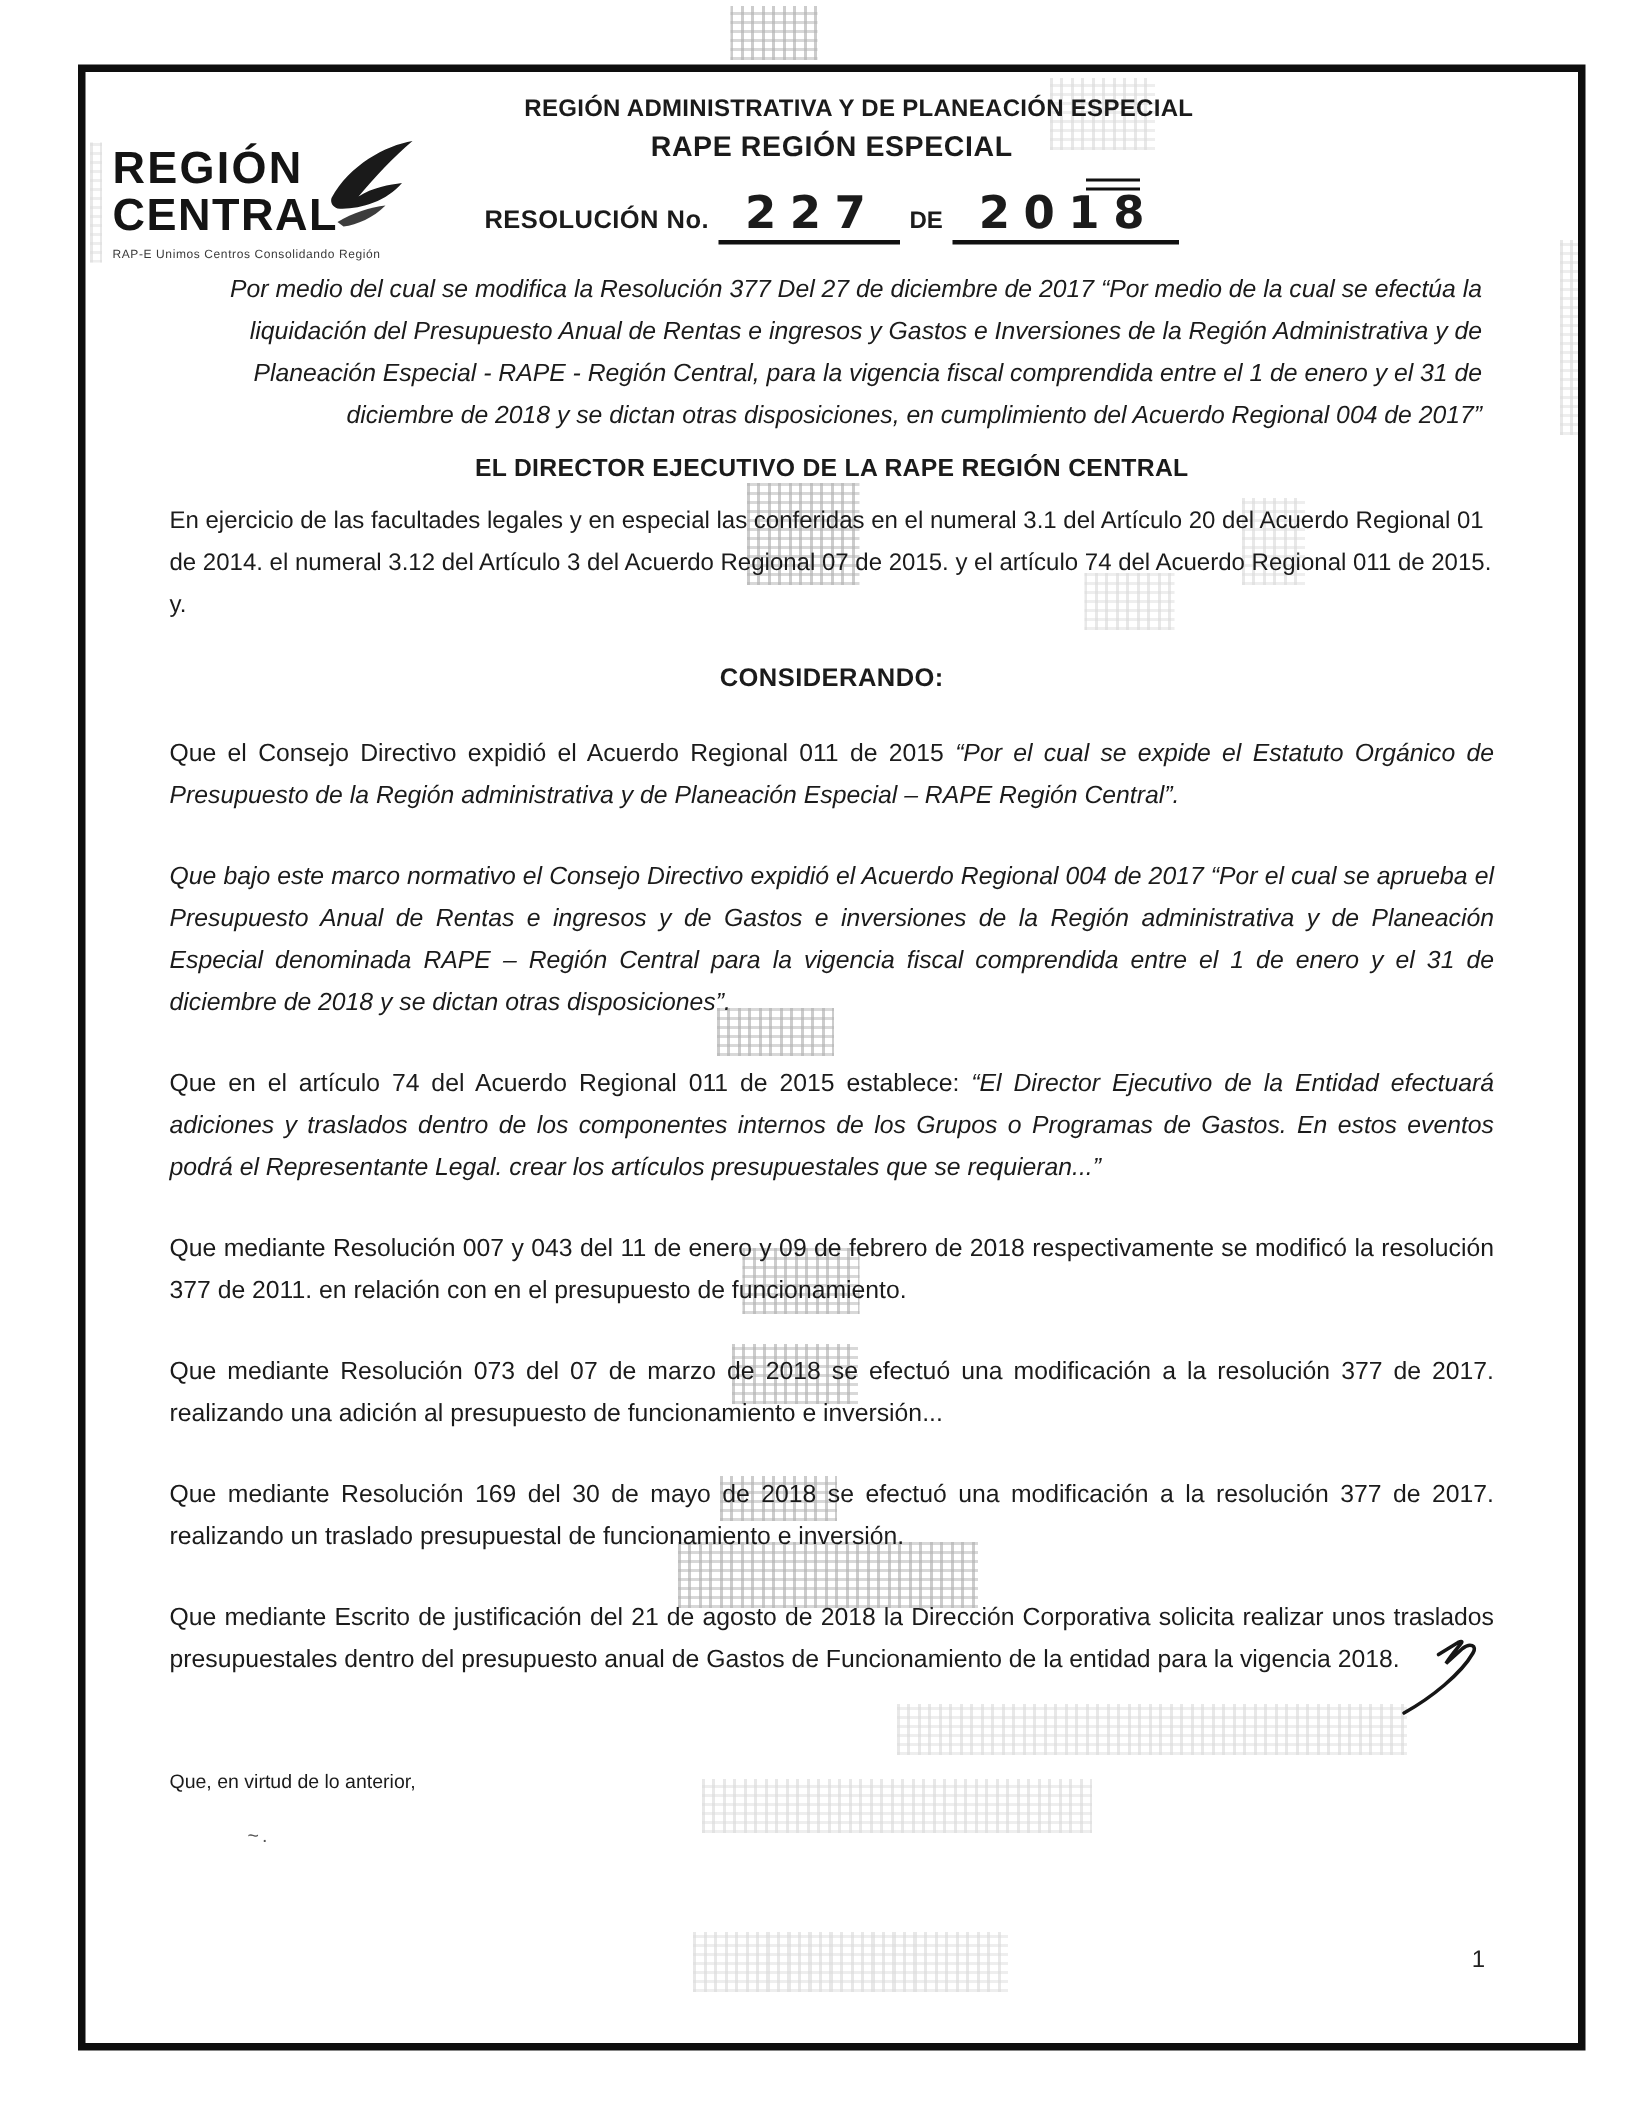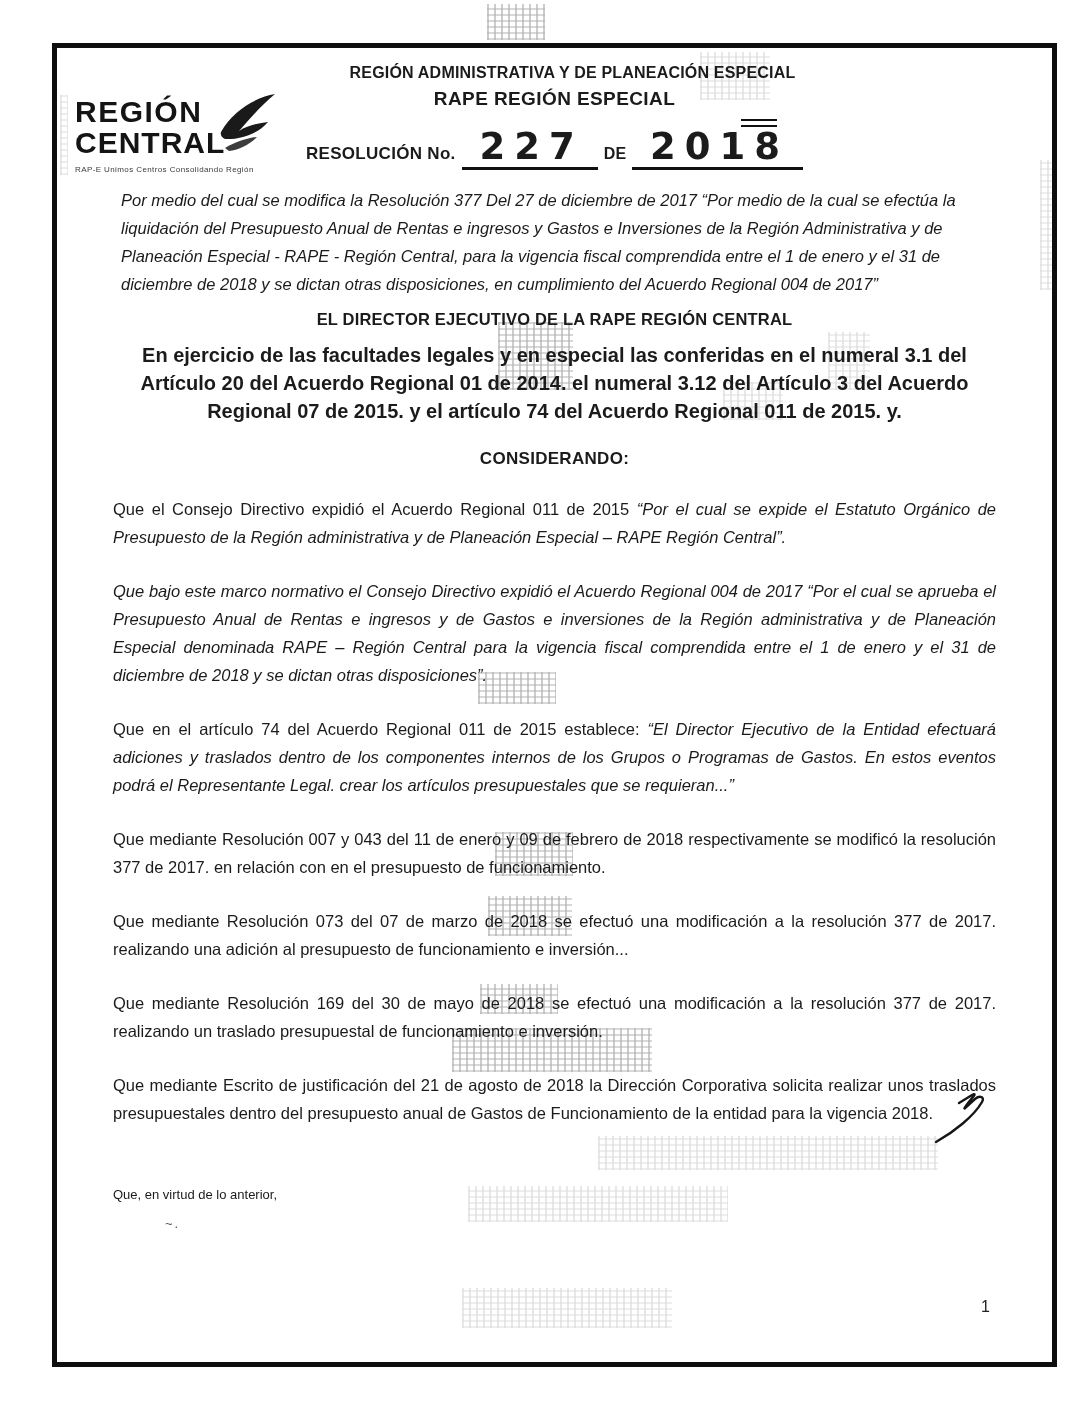--- a/index.html
+++ b/index.html
@@ -19,38 +19,38 @@
 
   
   .header{padding-top:16px;text-align:center;}
   .org-line{font-size:16px;font-weight:bold;letter-spacing:.2px;padding-left:36px;}
   .entity-line{font-size:19px;font-weight:bold;margin-top:6px;letter-spacing:.4px;}
   .res-row{
     margin-top:18px;display:flex;justify-content:center;align-items:baseline;gap:6px;
   }
   .res-label{font-size:17px;font-weight:bold;letter-spacing:.3px;}
   .stamp{
-    font-family:"DejaVu Sans",sans-serif;font-size:37px;font-weight:bold;
+    font-family:"DejaVu Sans",sans-serif;font-size:30px;font-weight:bold;
     letter-spacing:9px;padding:0 14px 2px 18px;border-bottom:3px solid #111;
     position:relative;line-height:1;
   }
   .res-de{font-size:16px;font-weight:bold;}
   .overline-mark{
     position:absolute;top:-9px;right:26px;width:36px;height:4px;
     border-top:2px solid #111;border-bottom:2px solid #111;
   }
 
   
   .main{padding:0 56px;}
   .preamble{
-    margin:16px 8px 0 8px;text-align:left;font-style:italic;
+    margin:16px 8px 0 8px;text-align:right;font-style:italic;
     font-size:16.5px;line-height:28px;
   }
   .director{margin-top:12px;text-align:center;font-weight:bold;font-size:16.5px;letter-spacing:.2px;}
-  .faculties{margin-top:12px;text-align:center;font-size:20px;line-height:28px;font-weight:bold;}
+  .faculties{margin-top:12px;text-align:left;font-size:16px;line-height:28px;}
   .considerando{margin-top:24px;text-align:center;font-weight:bold;font-size:17px;letter-spacing:.3px;}
   .para{margin:26px 0 0 0;text-align:justify;font-size:16.5px;line-height:28px;}
   .para .q{font-style:italic;}
   .closing{margin-top:60px;font-size:13px;}
   .stray{position:absolute;left:108px;top:1168px;font-size:13px;color:#555;letter-spacing:2px;}
   .page-num{position:absolute;right:62px;bottom:46px;font-size:16px;color:#222;}
 
   
   .squiggle{position:absolute;left:873px;top:1040px;width:70px;height:62px;}
 
@@ -98,21 +98,21 @@
       <p class="faculties">En ejercicio de las facultades legales y en especial las conferidas en el numeral 3.1 del Artículo 20 del Acuerdo Regional 01 de 2014. el numeral 3.12 del Artículo 3 del Acuerdo Regional 07 de 2015. y el artículo 74 del Acuerdo Regional 011 de 2015. y.</p>
 
       <div class="considerando">CONSIDERANDO:</div>
 
       <p class="para"><span>Que el Consejo Directivo expidió el Acuerdo Regional 011 de 2015 </span><span class="q">“Por el cual se expide el Estatuto Orgánico de Presupuesto de la Región administrativa y de Planeación Especial – RAPE Región Central”.</span></p>
 
       <p class="para"><span></span><span class="q">Que bajo este marco normativo el Consejo Directivo expidió el Acuerdo Regional 004 de 2017 “Por el cual se aprueba el Presupuesto Anual de Rentas e ingresos y de Gastos e inversiones de la Región administrativa y de Planeación Especial denominada RAPE – Región Central para la vigencia fiscal comprendida entre el 1 de enero y el 31 de diciembre de 2018 y se dictan otras disposiciones”.</span></p>
 
       <p class="para"><span>Que en el artículo 74 del Acuerdo Regional 011 de 2015 establece: </span><span class="q">“El Director Ejecutivo de la Entidad efectuará adiciones y traslados dentro de los componentes internos de los Grupos o Programas de Gastos. En estos eventos podrá el Representante Legal. crear los artículos presupuestales que se requieran...”</span></p>
 
-      <p class="para"><span>Que mediante Resolución 007 y 043 del 11 de enero y 09 de febrero de 2018 respectivamente se modificó la resolución 377 de 2017. en relación con en el presupuesto de funcionamiento.</span><span class="q"></span></p>
+      <p class="para"><span>Que mediante Resolución 007 y 043 del 11 de enero y 09 de febrero de 2018 respectivamente se modificó la resolución 377 de 2011. en relación con en el presupuesto de funcionamiento.</span><span class="q"></span></p>
 
       <p class="para"><span>Que mediante Resolución 073 del 07 de marzo de 2018 se efectuó una modificación a la resolución 377 de 2017. realizando una adición al presupuesto de funcionamiento e inversión...</span><span class="q"></span></p>
 
       <p class="para"><span>Que mediante Resolución 169 del 30 de mayo de 2018 se efectuó una modificación a la resolución 377 de 2017. realizando un traslado presupuestal de funcionamiento e inversión.</span><span class="q"></span></p>
 
       <p class="para"><span>Que mediante Escrito de justificación del 21 de agosto de 2018 la Dirección Corporativa solicita realizar unos traslados presupuestales dentro del presupuesto anual de Gastos de Funcionamiento de la entidad para la vigencia 2018.</span><span class="q"></span></p>
 
       <p class="closing">Que, en virtud de lo anterior,</p>
     </div>
 

